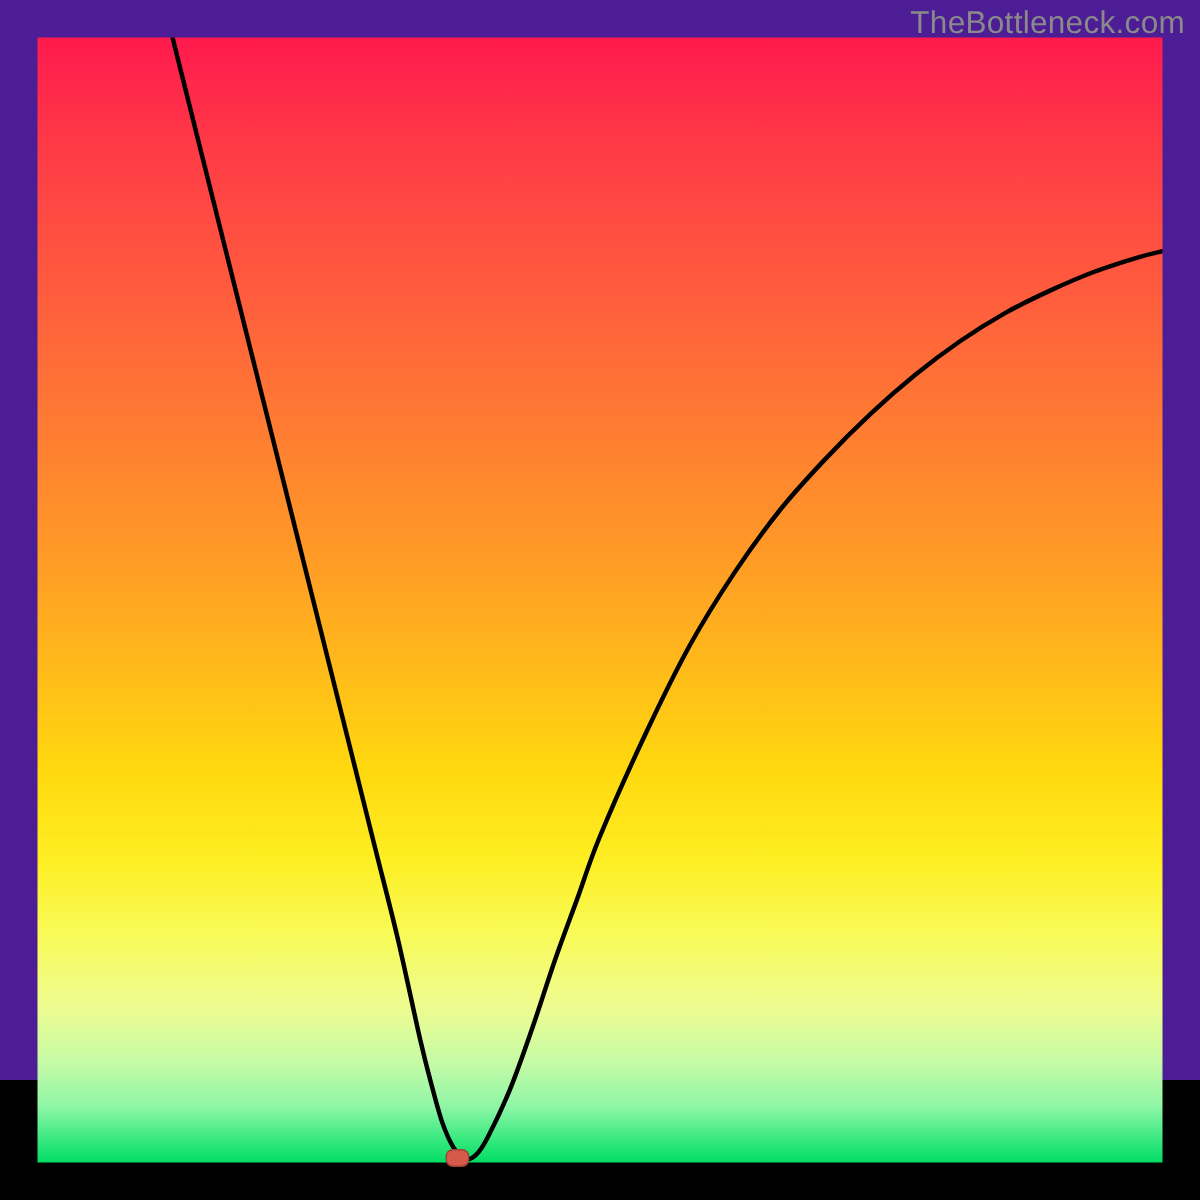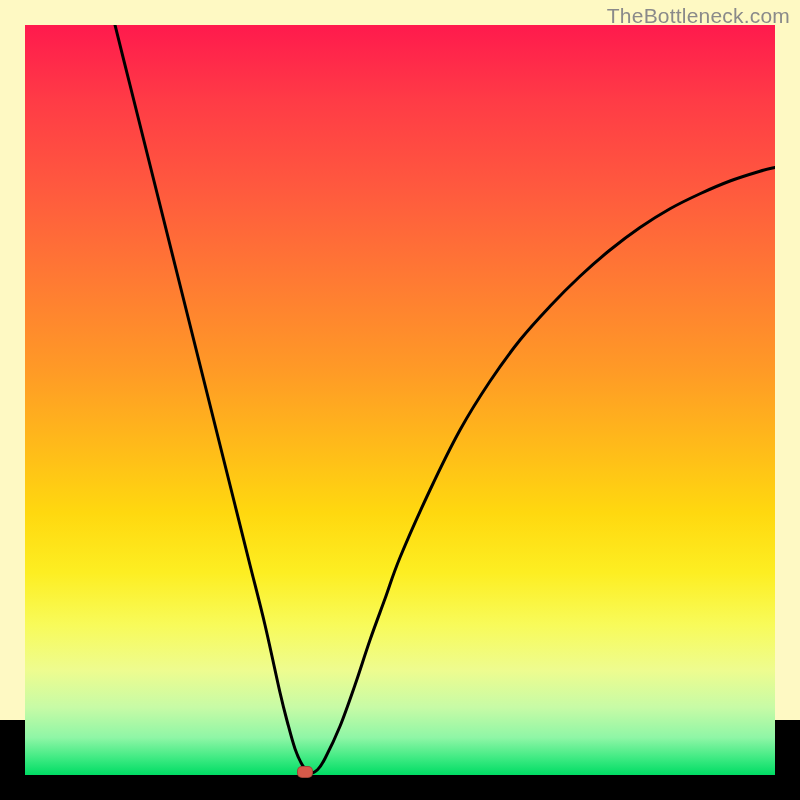--- a/index.html
+++ b/index.html
@@ -8,21 +8,21 @@
     width: 800px;
     height: 800px;
     overflow: hidden;
     background: #000;
     font-family: Arial, Helvetica, sans-serif;
   }
   .frame {
     position: relative;
     width: 800px;
     height: 720px;
-    background: #fef9c3;
+    background: #4c1d95;
   }
   .plot {
     position: absolute;
     left: 25px;
     top: 25px;
     width: 750px;
     height: 750px;
     
     background: linear-gradient(to bottom,
       #ff1a4d 0%,

